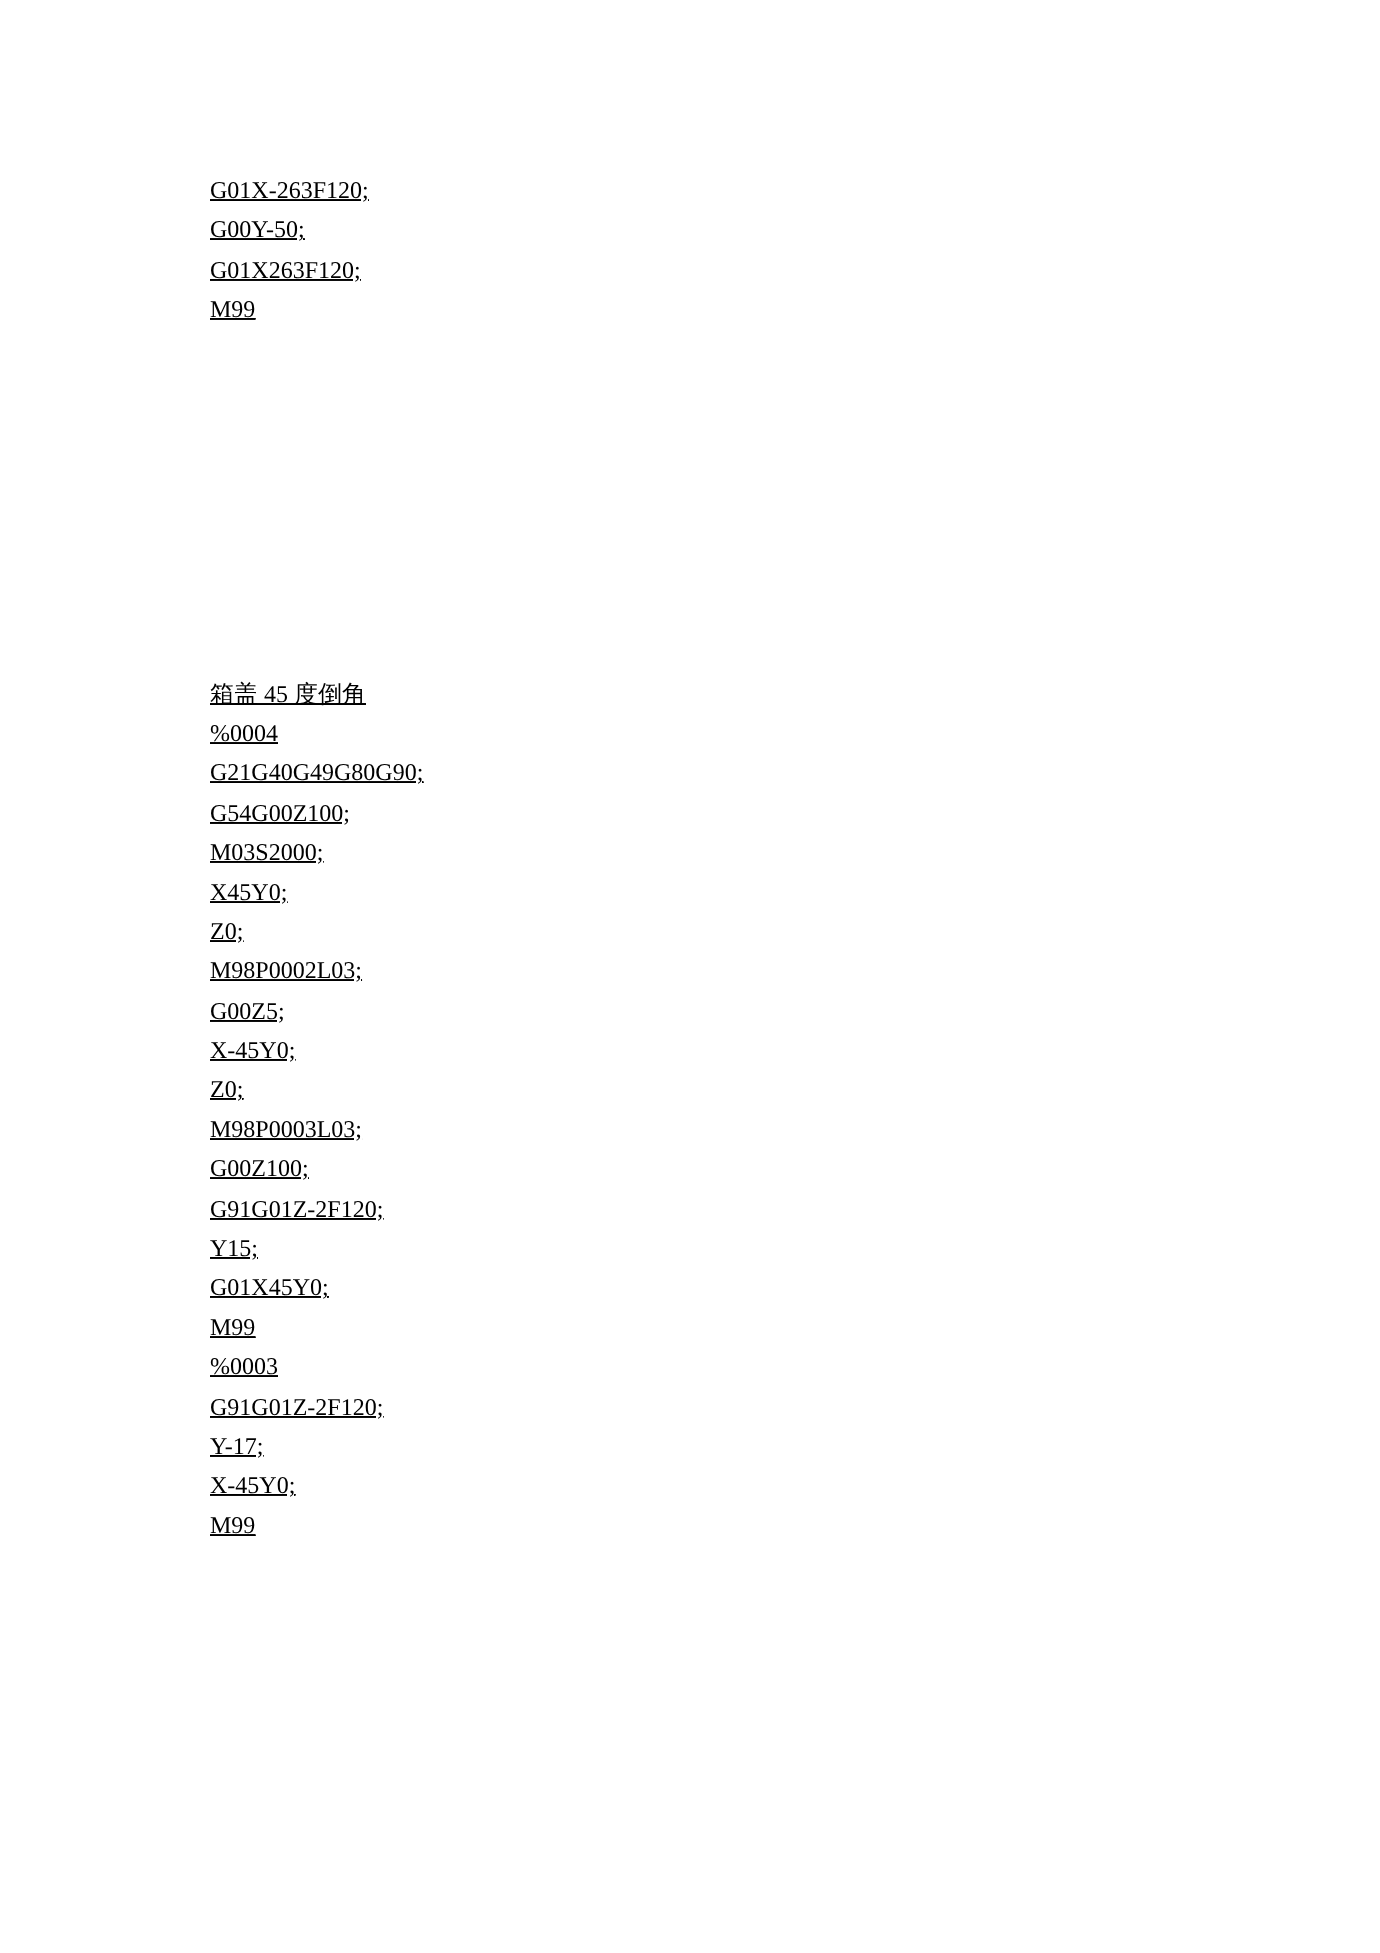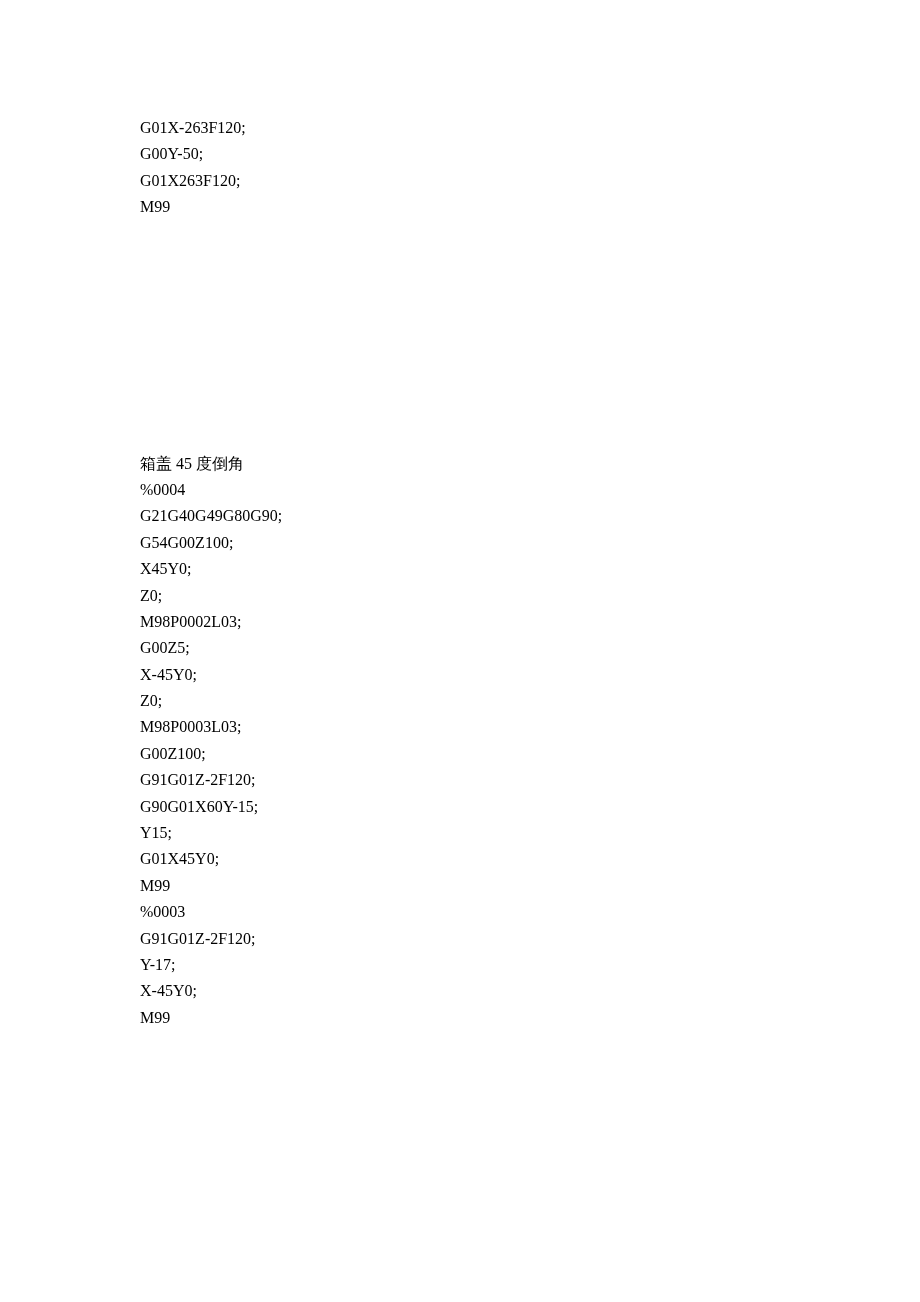--- a/index.html
+++ b/index.html
@@ -1,18 +1,19 @@
 <!DOCTYPE html>
 <html><head>
   <meta charset="utf-8">
   <style>
     * {
       margin: 0;
       padding: 0;
       box-sizing: border-box;
+      text-decoration: underline;
     }
     body {
       width: 920px;
       height: 1302px;
       background: #ffffff;
       font-family: "Times New Roman", "SimSun", serif;
       font-size: 16px;
       line-height: 1.65;
       color: #000000;
       padding: 115px 0 0 140px;
@@ -35,30 +36,30 @@
   <span class="line">M99</span>
 </div>
 
 <div class="gap"></div>
 
 <div>
   <span class="line"><span>箱盖 </span><span>45</span><span> 度倒角</span></span>
   <span class="line">%0004</span>
   <span class="line">G21G40G49G80G90;</span>
   <span class="line">G54G00Z100;</span>
+  <span class="line">M03S2000;</span>
   <span class="line">X45Y0;</span>
   <span class="line">Z0;</span>
   <span class="line">M98P0002L03;</span>
   <span class="line">G00Z5;</span>
   <span class="line">X-45Y0;</span>
   <span class="line">Z0;</span>
   <span class="line">M98P0003L03;</span>
   <span class="line">G00Z100;</span>
   <span class="line">G91G01Z-2F120;</span>
-  <span class="line">G90G01X60Y-15;</span>
   <span class="line">Y15;</span>
   <span class="line">G01X45Y0;</span>
   <span class="line">M99</span>
   <span class="line">%0003</span>
   <span class="line">G91G01Z-2F120;</span>
   <span class="line">Y-17;</span>
   <span class="line">X-45Y0;</span>
   <span class="line">M99</span>
 </div>
 

